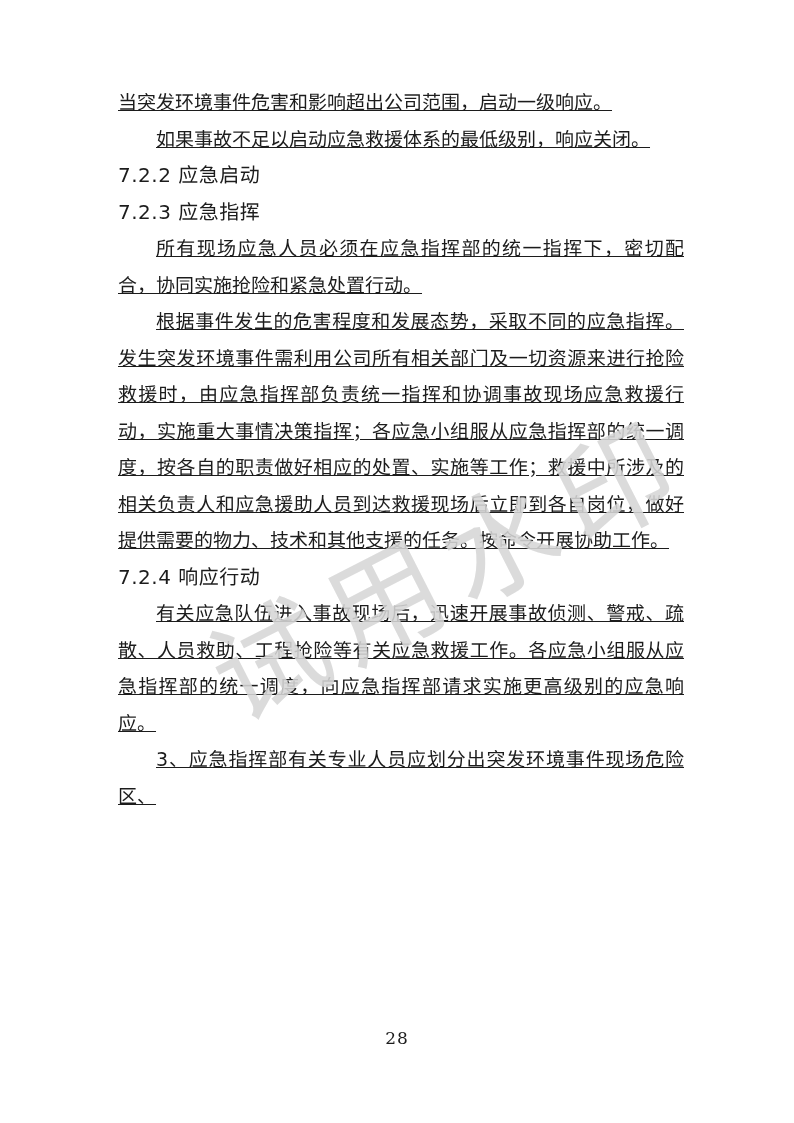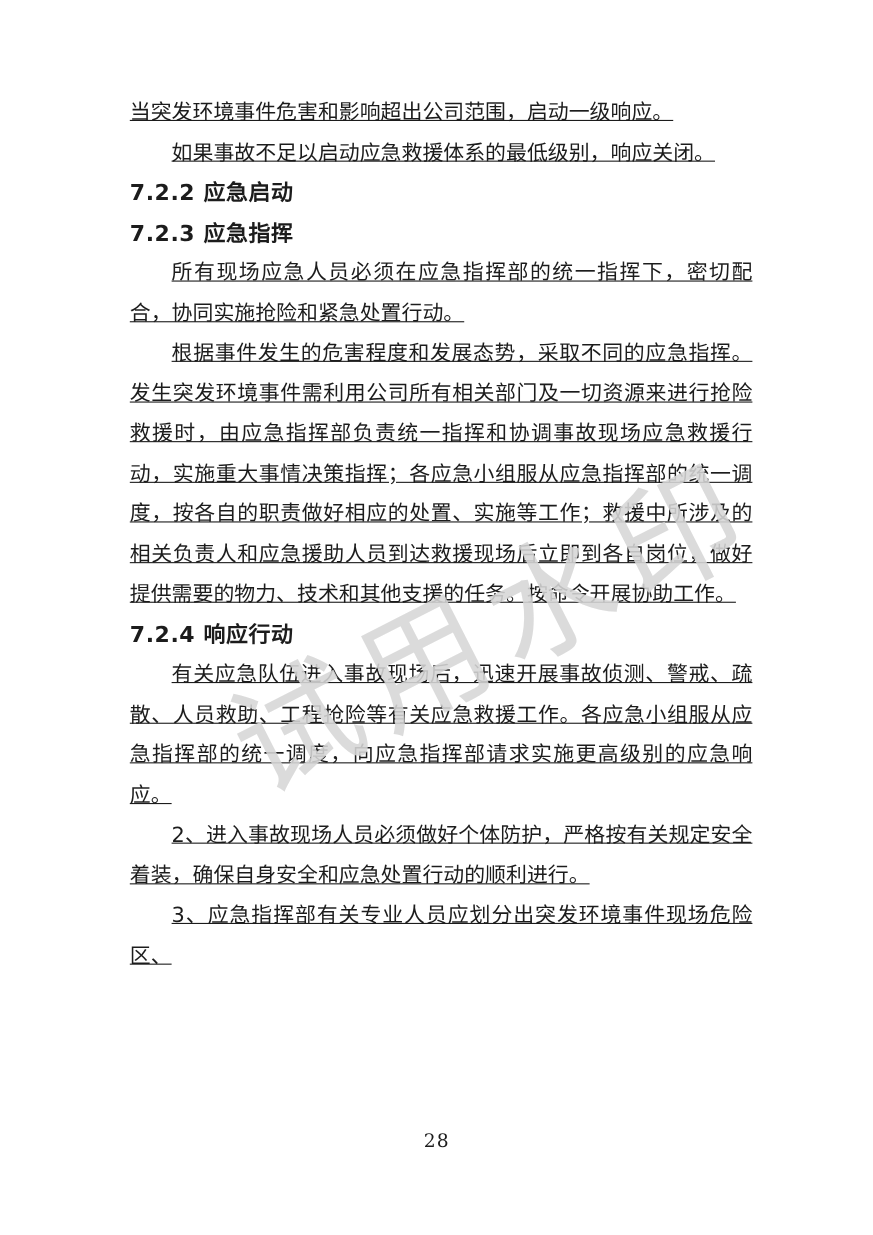--- a/index.html
+++ b/index.html
@@ -36,21 +36,21 @@
     text-align: justify;
     text-justify: inter-ideograph;
     word-break: break-all;
     text-decoration: underline;
   }
   .para.indent {
     text-indent: 2em;
   }
   .heading {
     font-size: 20px;
-    font-weight: 700;
+    font-weight: 400;
     text-align: left;
     line-height: 36.5px;
     letter-spacing: 0.5px;
   }
   .watermark {
     position: absolute;
     left: 445px;
     top: 562px;
     transform: translate(-50%, -50%) rotate(-27deg);
     transform-origin: center center;
@@ -86,19 +86,18 @@
 
   <div class="doc-content">
     <p class="para">当突发环境事件危害和影响超出公司范围，启动一级响应。</p>
     <p class="para indent">如果事故不足以启动应急救援体系的最低级别，响应关闭。</p>
     <h2 class="heading">7.2.2 应急启动</h2>
     <h2 class="heading">7.2.3 应急指挥</h2>
     <p class="para indent">所有现场应急人员必须在应急指挥部的统一指挥下，密切配合，协同实施抢险和紧急处置行动。</p>
     <p class="para indent">根据事件发生的危害程度和发展态势，采取不同的应急指挥。发生突发环境事件需利用公司所有相关部门及一切资源来进行抢险救援时，由应急指挥部负责统一指挥和协调事故现场应急救援行动，实施重大事情决策指挥；各应急小组服从应急指挥部的统一调度，按各自的职责做好相应的处置、实施等工作；救援中所涉及的相关负责人和应急援助人员到达救援现场后立即到各自岗位，做好提供需要的物力、技术和其他支援的任务。按命令开展协助工作。</p>
     <h2 class="heading">7.2.4 响应行动</h2>
     <p class="para indent">有关应急队伍进入事故现场后，迅速开展事故侦测、警戒、疏散、人员救助、工程抢险等有关应急救援工作。各应急小组服从应急指挥部的统一调度，向应急指挥部请求实施更高级别的应急响应。</p>
-    <p class="para indent">2、进入事故现场人员必须做好个体防护，严格按有关规定安全着装，确保自身安全和应急处置行动的顺利进行。</p>
     <p class="para indent">3、应急指挥部有关专业人员应划分出突发环境事件现场危险区、</p>
   </div>
 
   <div class="page-number">28</div>
 
 </div>
 
 </body></html>

